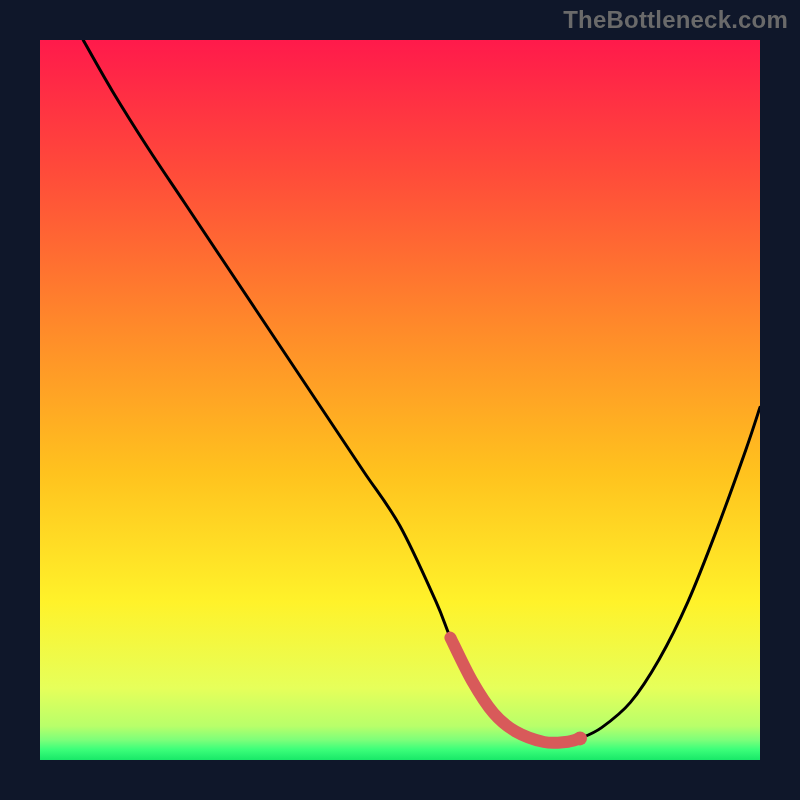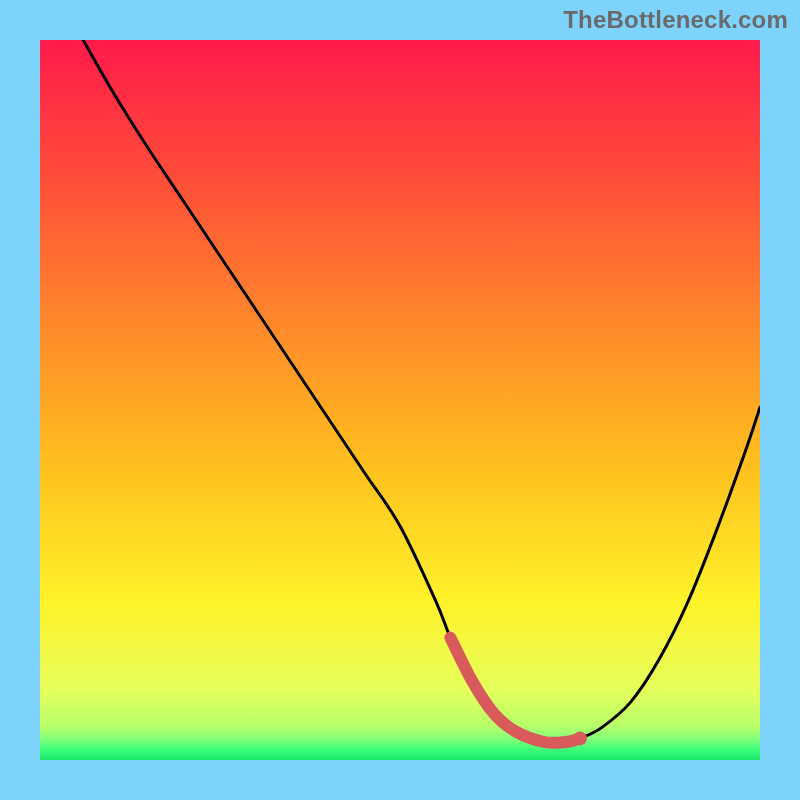--- a/index.html
+++ b/index.html
@@ -9,21 +9,21 @@
     height: 800px;
     background: #000;
     overflow: hidden;
   }
   .frame {
     position: absolute;
     left: 0;
     top: 0;
     width: 800px;
     height: 800px;
-    background: #7dd3fc;
+    background: #0f172a;
   }
   .plot {
     position: absolute;
     left: 40px;
     top: 40px;
     width: 720px;
     height: 720px;
     overflow: hidden;
   }
   .watermark {

